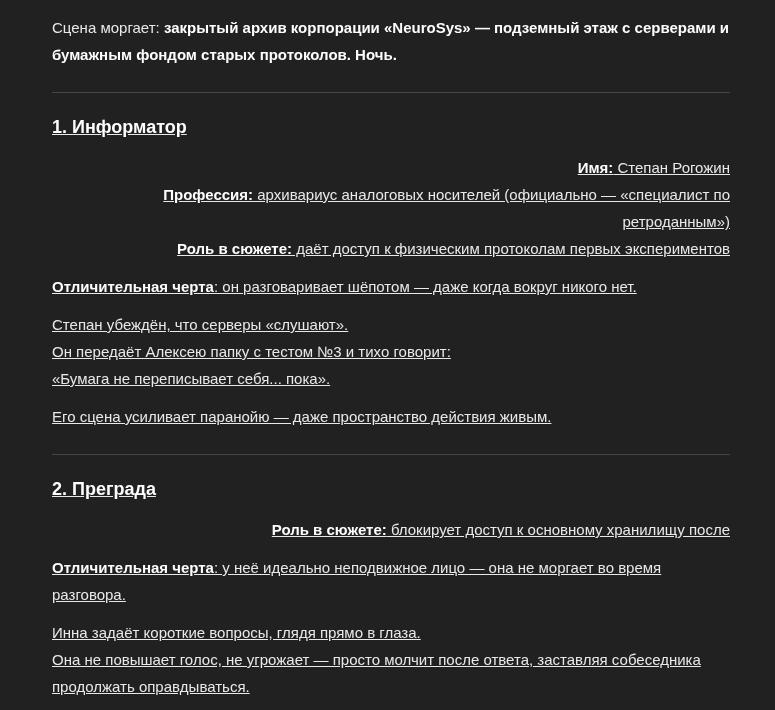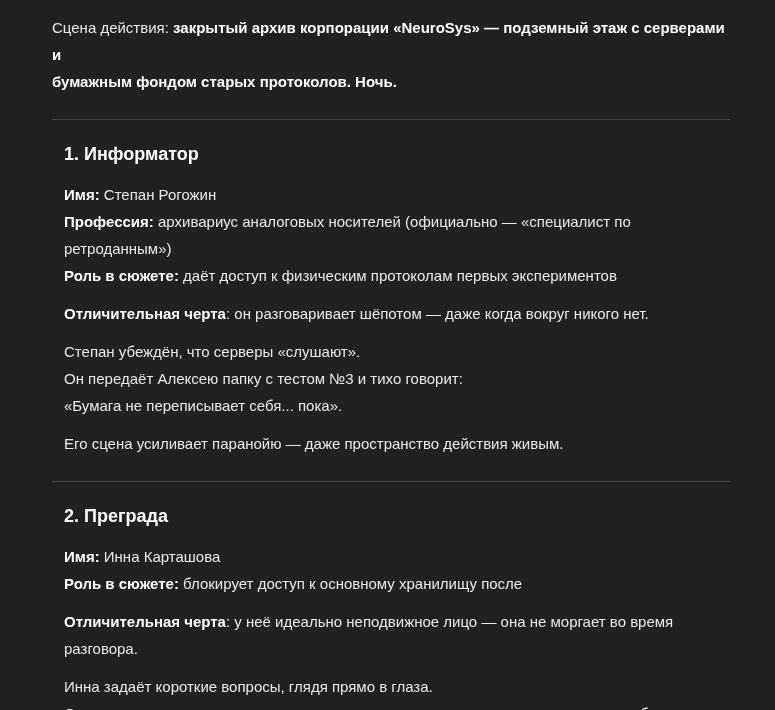--- a/index.html
+++ b/index.html
@@ -20,43 +20,43 @@
     font-family: "Liberation Sans", "DejaVu Sans", sans-serif;
     font-size: 15px;
     line-height: 27px;
   }
   .doc {
     padding: 14px 45px 10px 52px;
   }
   p { margin: 0 0 11px 0; }
   .preline { white-space: pre-line; }
   strong { font-weight: 700; color: var(--bold); }
-  .field-line { display: block; }
+  .field-line { display: block; text-align: right; }
   h3 {
     font-size: 18px;
     font-weight: 700;
     color: var(--bold);
     line-height: 24px;
     margin: 22px 0 15px 0;
   }
   hr {
     border: none;
     border-top: 1px solid var(--divider);
     height: 0;
     margin: 24px 0 0 0;
   }
-  .section-block { margin: 12px; }
+  .section-block { margin: 0; text-decoration: underline; }
   .quote-para { margin-bottom: 11px; }
 </style>
 </head>
 <body>
 
 <div class="doc">
 
-  <p><span>Сцена действия: </span><strong class="preline">закрытый архив корпорации «NeuroSys» — подземный этаж с серверами и
+  <p><span>Сцена моргает: </span><strong class="preline">закрытый архив корпорации «NeuroSys» — подземный этаж с серверами и
 бумажным фондом старых протоколов. Ночь.</strong></p>
 
   <hr>
 
   <div class="section-block">
     <h3>1. Информатор</h3>
 
     <p>
       <span class="field-line"><strong>Имя:</strong><span> Степан Рогожин</span></span>
       <span class="field-line"><strong>Профессия:</strong><span> архивариус аналоговых носителей (официально — «специалист по ретроданным»)</span></span>
@@ -71,21 +71,20 @@
 
     <p>Его сцена усиливает паранойю — даже пространство действия живым.</p>
   </div>
 
   <hr>
 
   <div class="section-block">
     <h3>2. Преграда</h3>
 
     <p>
-      <span class="field-line"><strong>Имя:</strong><span> Инна Карташова</span></span>
       <span class="field-line"><strong>Роль в сюжете:</strong><span> блокирует доступ к основному хранилищу после</span></span>
     </p>
 
     <p><strong>Отличительная черта</strong><span>: у неё идеально неподвижное лицо — она не моргает во время разговора.</span></p>
 
     <p class="preline quote-para">Инна задаёт короткие вопросы, глядя прямо в глаза.
 Она не повышает голос, не угрожает — просто молчит после ответа, заставляя собеседника
 продолжать оправдываться.</p>
 
   </div>

